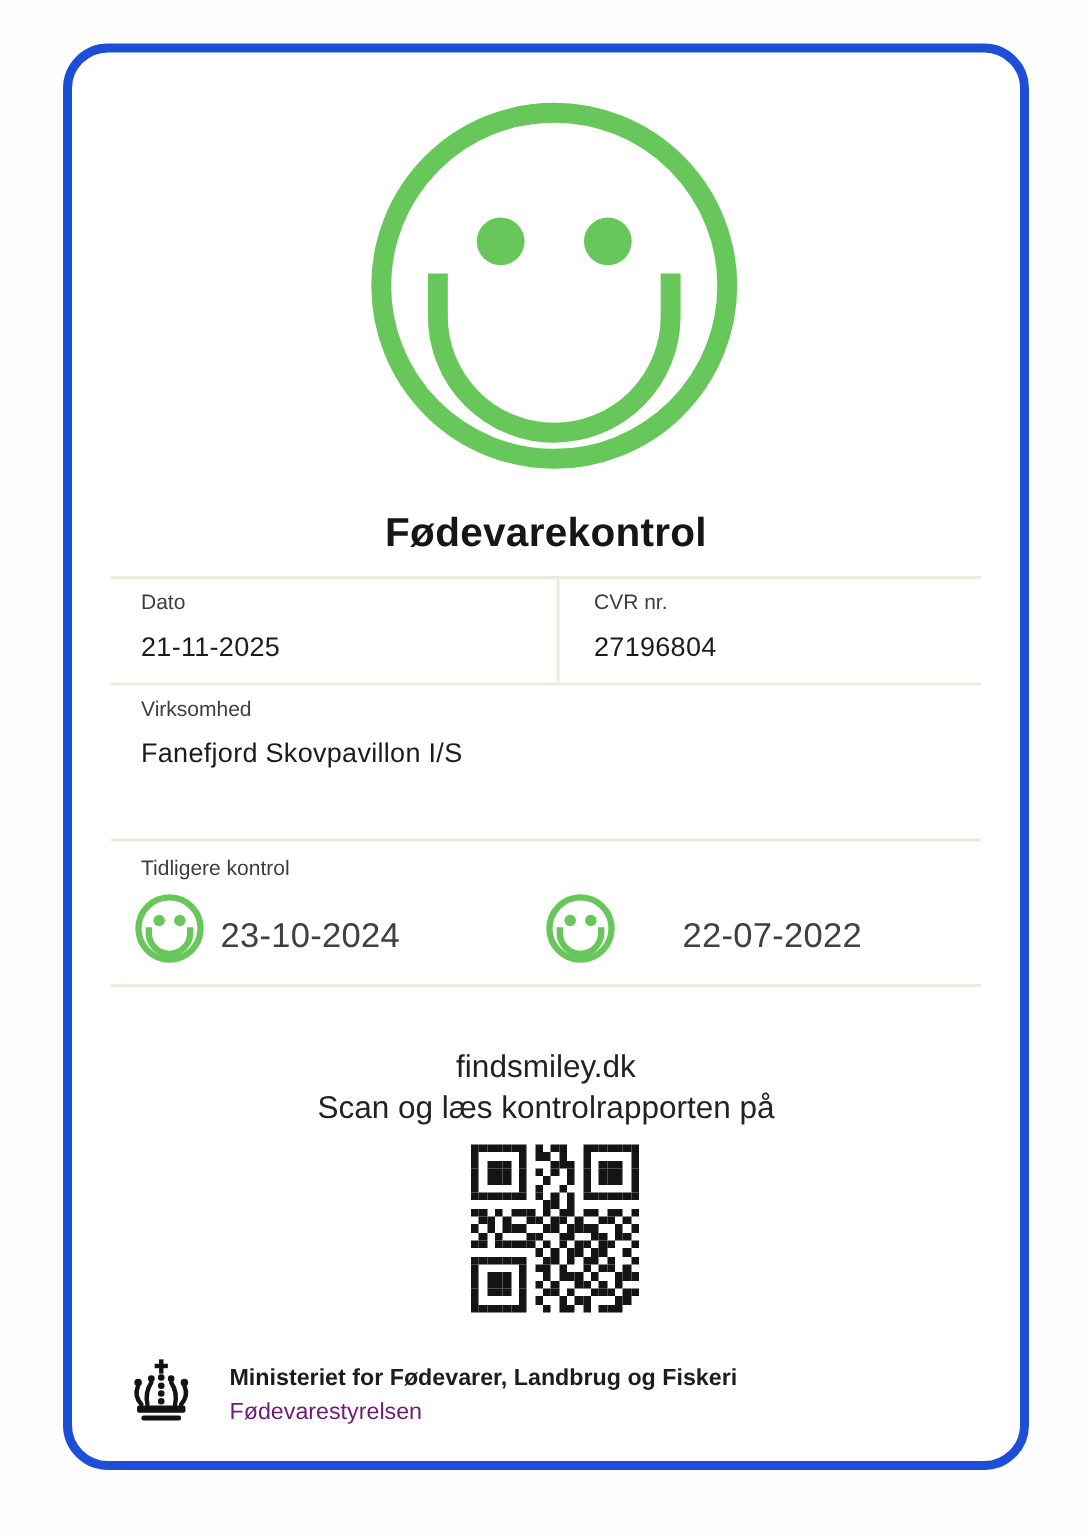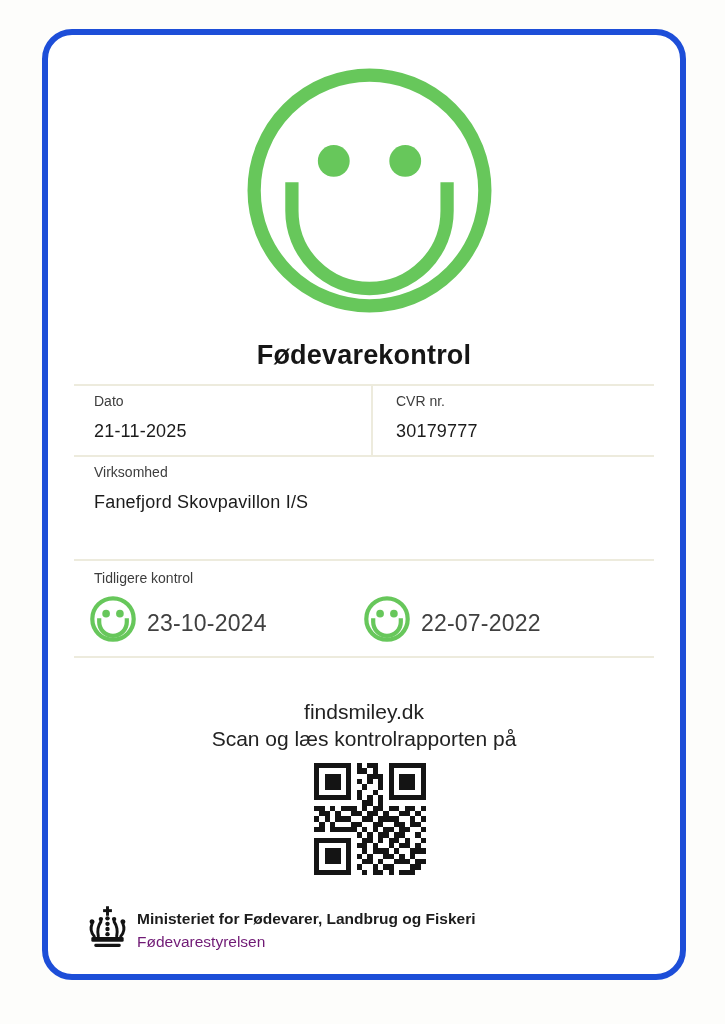--- a/index.html
+++ b/index.html
@@ -41,37 +41,37 @@
   .field-value{
     font-size:18px;color:#1b1b1b;line-height:28px;margin-top:6px;
     letter-spacing:.2px;
   }
   .f-date{left:46px;top:356px;}
   .f-cvr{left:348px;top:356px;}
   .f-company{left:46px;top:427px;}
   .prev-label{left:46px;top:533px;}
   .prev-row{left:42px;top:561px;right:40px;display:flex;}
   .prev-item{display:flex;align-items:flex-start;}
-  .prev-item + .prev-item{margin-left:100px;}
+  .prev-item + .prev-item{margin-left:100px;gap:34px;}
   .prev-item .icon{width:46px;height:46px;flex:0 0 auto;}
   .prev-date{font-size:23px;color:#404040;margin-left:11px;margin-top:14px;letter-spacing:.2px;}
   .prev-item:first-child{width:274px;}
   .prev-item + .prev-item{margin-left:0;}
   .scan-note{
     left:0;top:663px;width:100%;text-align:center;
     font-size:21px;line-height:27px;color:#222;
   }
   .qr{
     left:266px;top:728px;width:112px;height:112px;
     display:grid;grid-template-columns:repeat(21,1fr);grid-template-rows:repeat(21,1fr);
   }
   .qr .qm{background:#141414;}
   .footer{left:36px;top:866px;display:flex;align-items:flex-start;}
   .crown{width:47px;height:56px;color:#131313;flex:0 0 auto;}
-  .footer-text{margin-left:6px;margin-top:8px;}
+  .footer-text{margin-left:22px;margin-top:8px;}
   .footer-ministry{font-size:15.5px;font-weight:bold;color:#1c1c1c;line-height:20px;}
   .footer-agency{font-size:15.5px;color:#701a75;line-height:21px;margin-top:2px;}
 </style>
 </head>
 <body>
 
 <div class="card">
 
   <svg class="abs big-smiley smiley" viewBox="0 0 120 120">
     <circle cx="60" cy="60" r="56.5" fill="none" stroke="currentColor" stroke-width="6.5"></circle>
@@ -86,21 +86,21 @@
   <div class="abs vline"></div>
   <div class="abs divider hr2"></div>
 
   <div class="abs f-date">
     <div class="field-label">Dato</div>
     <div class="field-value">21-11-2025</div>
   </div>
 
   <div class="abs f-cvr">
     <div class="field-label">CVR nr.</div>
-    <div class="field-value">30179777</div>
+    <div class="field-value">27196804</div>
   </div>
 
   <div class="abs f-company">
     <div class="field-label">Virksomhed</div>
     <div class="field-value">Fanefjord Skovpavillon I/S</div>
   </div>
 
   <div class="abs divider hr3"></div>
 
   <div class="abs field-label prev-label">Tidligere kontrol</div>

